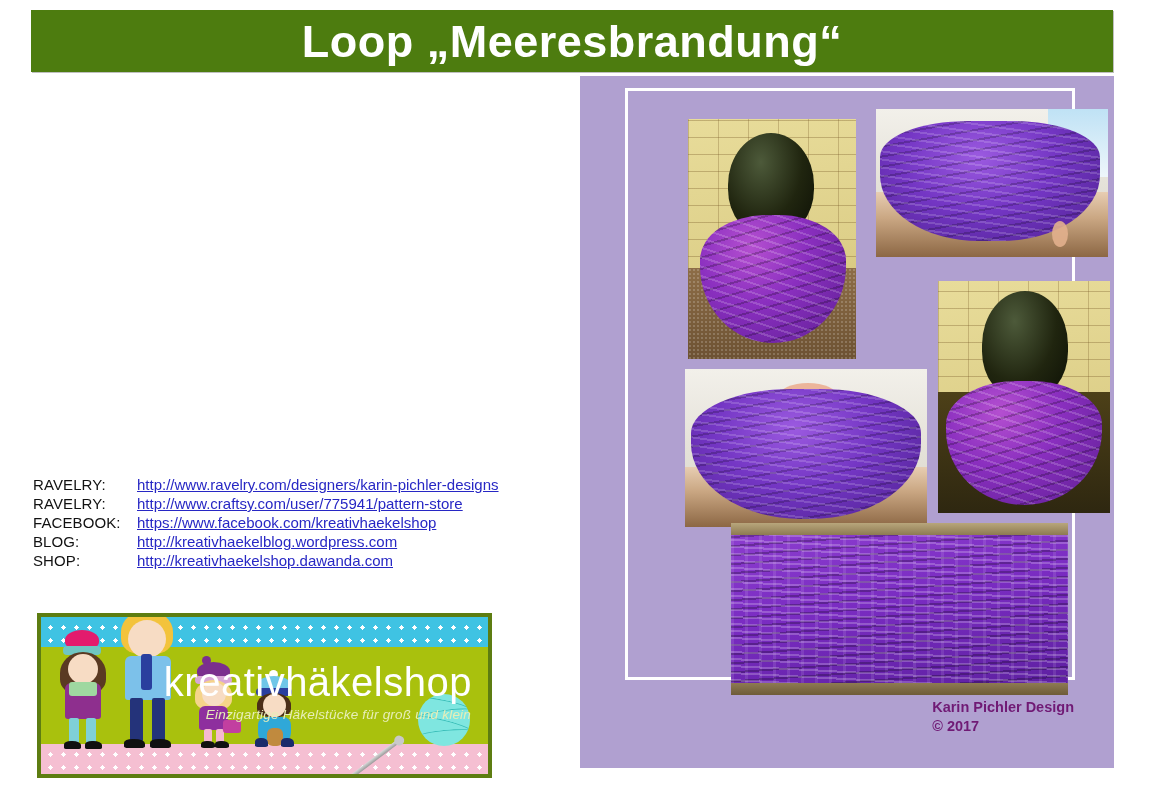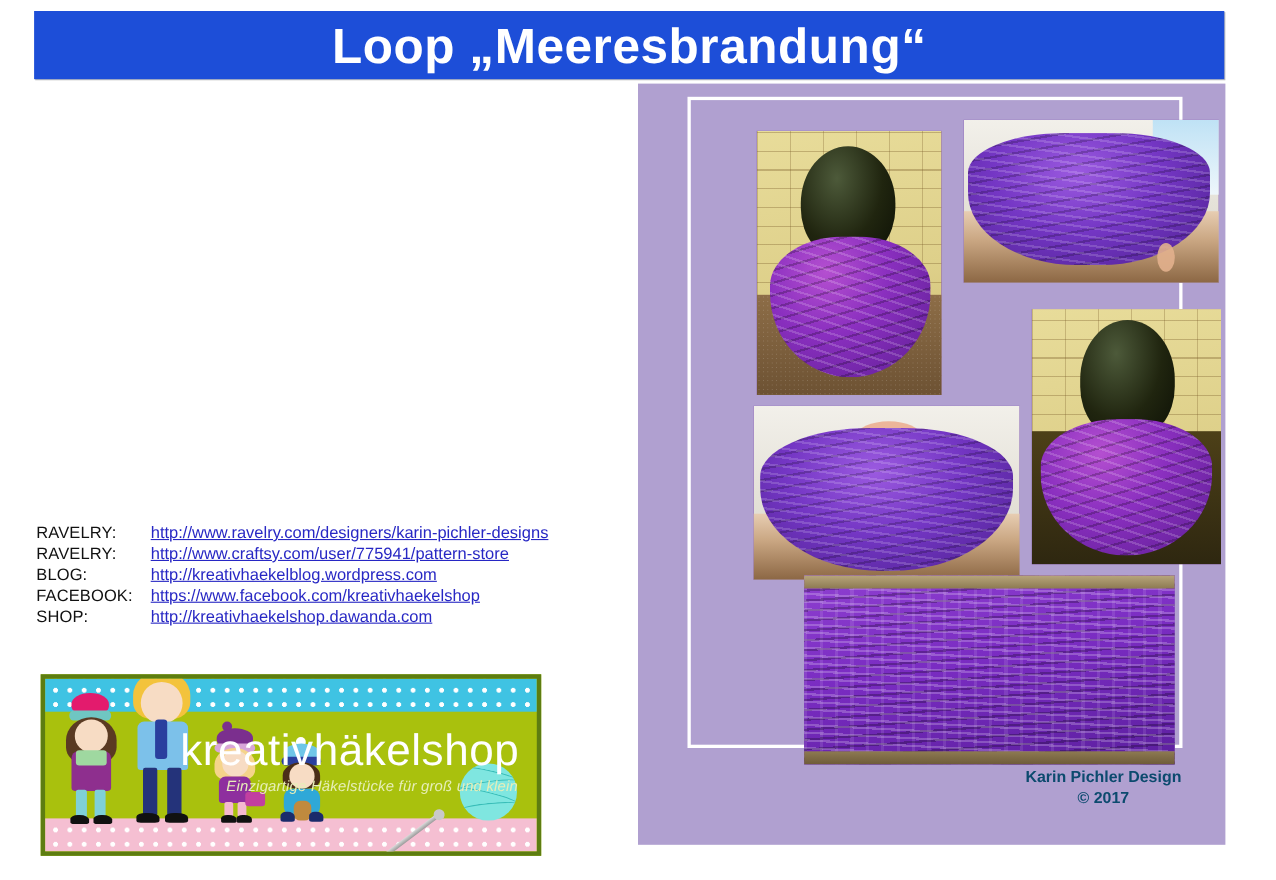--- a/index.html
+++ b/index.html
@@ -1,21 +1,21 @@
 <!DOCTYPE html>
 <html><head>
 <meta charset="utf-8">
 <style>
   html,body{margin:0;padding:0;background:#ffffff;}
   body{width:1160px;height:800px;position:relative;overflow:hidden;
        font-family:"Liberation Sans","DejaVu Sans",sans-serif;}
 
   
   .title-bar{position:absolute;left:31px;top:10px;width:1082px;height:62px;
-             background:#1d4ed8;display:flex;align-items:center;justify-content:center;
+             background:#4d7c0f;display:flex;align-items:center;justify-content:center;
              box-shadow:1px 1px 0 rgba(0,0,0,.25);}
   .title-bar .title-text{color:#ffffff;font-size:45px;font-weight:bold;
              letter-spacing:.5px;white-space:nowrap;line-height:1;}
 
   
   .links{position:absolute;left:33px;top:476px;width:530px;}
   .link-row{display:flex;align-items:baseline;height:19px;}
   .link-row .lbl{width:104px;flex:0 0 104px;color:#111111;font-size:15px;
                  letter-spacing:.1px;white-space:nowrap;}
   .link-row .url{color:#2727c4;font-size:15px;text-decoration:underline;
@@ -108,21 +108,21 @@
        repeating-linear-gradient(-4deg, rgba(0,0,0,.25) 0 2px, transparent 2px 9px),
        repeating-linear-gradient(90deg, rgba(255,255,255,.10) 0 3px, transparent 3px 14px),
        linear-gradient(170deg,#8e3fd0 0%,#7a2cc2 45%,#5b1f9e 100%);}
   .swatch-top{position:absolute;left:0;right:0;top:0;height:7%;
      background:linear-gradient(180deg,#b8a67c,#8d7a52);}
   .swatch-bot{position:absolute;left:0;right:0;bottom:0;height:7%;
      background:linear-gradient(180deg,#8d7a52,#6e5b39);}
   .fingers{position:absolute;border-radius:50%;background:rgba(226,176,141,.9);}
 
   
-  .credit{position:absolute;right:60px;top:698px;text-align:center;color:#0c4a6e;
+  .credit{position:absolute;right:60px;top:698px;text-align:left;color:#701a75;
           font-size:14.5px;font-weight:bold;line-height:19px;}
 </style>
 </head>
 <body>
 
 <div class="title-bar">
   <div class="title-text">Loop „Meeresbrandung“</div>
 </div>
 
 <div class="links">
@@ -132,27 +132,27 @@
     <span class="lbl">RAVELRY:</span>
     <span class="url">http://www.ravelry.com/designers/karin-pichler-designs</span>
   </div>
 
   <div class="link-row">
     <span class="lbl">RAVELRY:</span>
     <span class="url">http://www.craftsy.com/user/775941/pattern-store</span>
   </div>
 
   <div class="link-row">
+    <span class="lbl">FACEBOOK:</span>
+    <span class="url">https://www.facebook.com/kreativhaekelshop</span>
+  </div>
+
+  <div class="link-row">
     <span class="lbl">BLOG:</span>
     <span class="url">http://kreativhaekelblog.wordpress.com</span>
-  </div>
-
-  <div class="link-row">
-    <span class="lbl">FACEBOOK:</span>
-    <span class="url">https://www.facebook.com/kreativhaekelshop</span>
   </div>
 
   <div class="link-row">
     <span class="lbl">SHOP:</span>
     <span class="url">http://kreativhaekelshop.dawanda.com</span>
   </div>
 </div>
 
 <div class="logo">
   <div class="stripe-top"></div>

